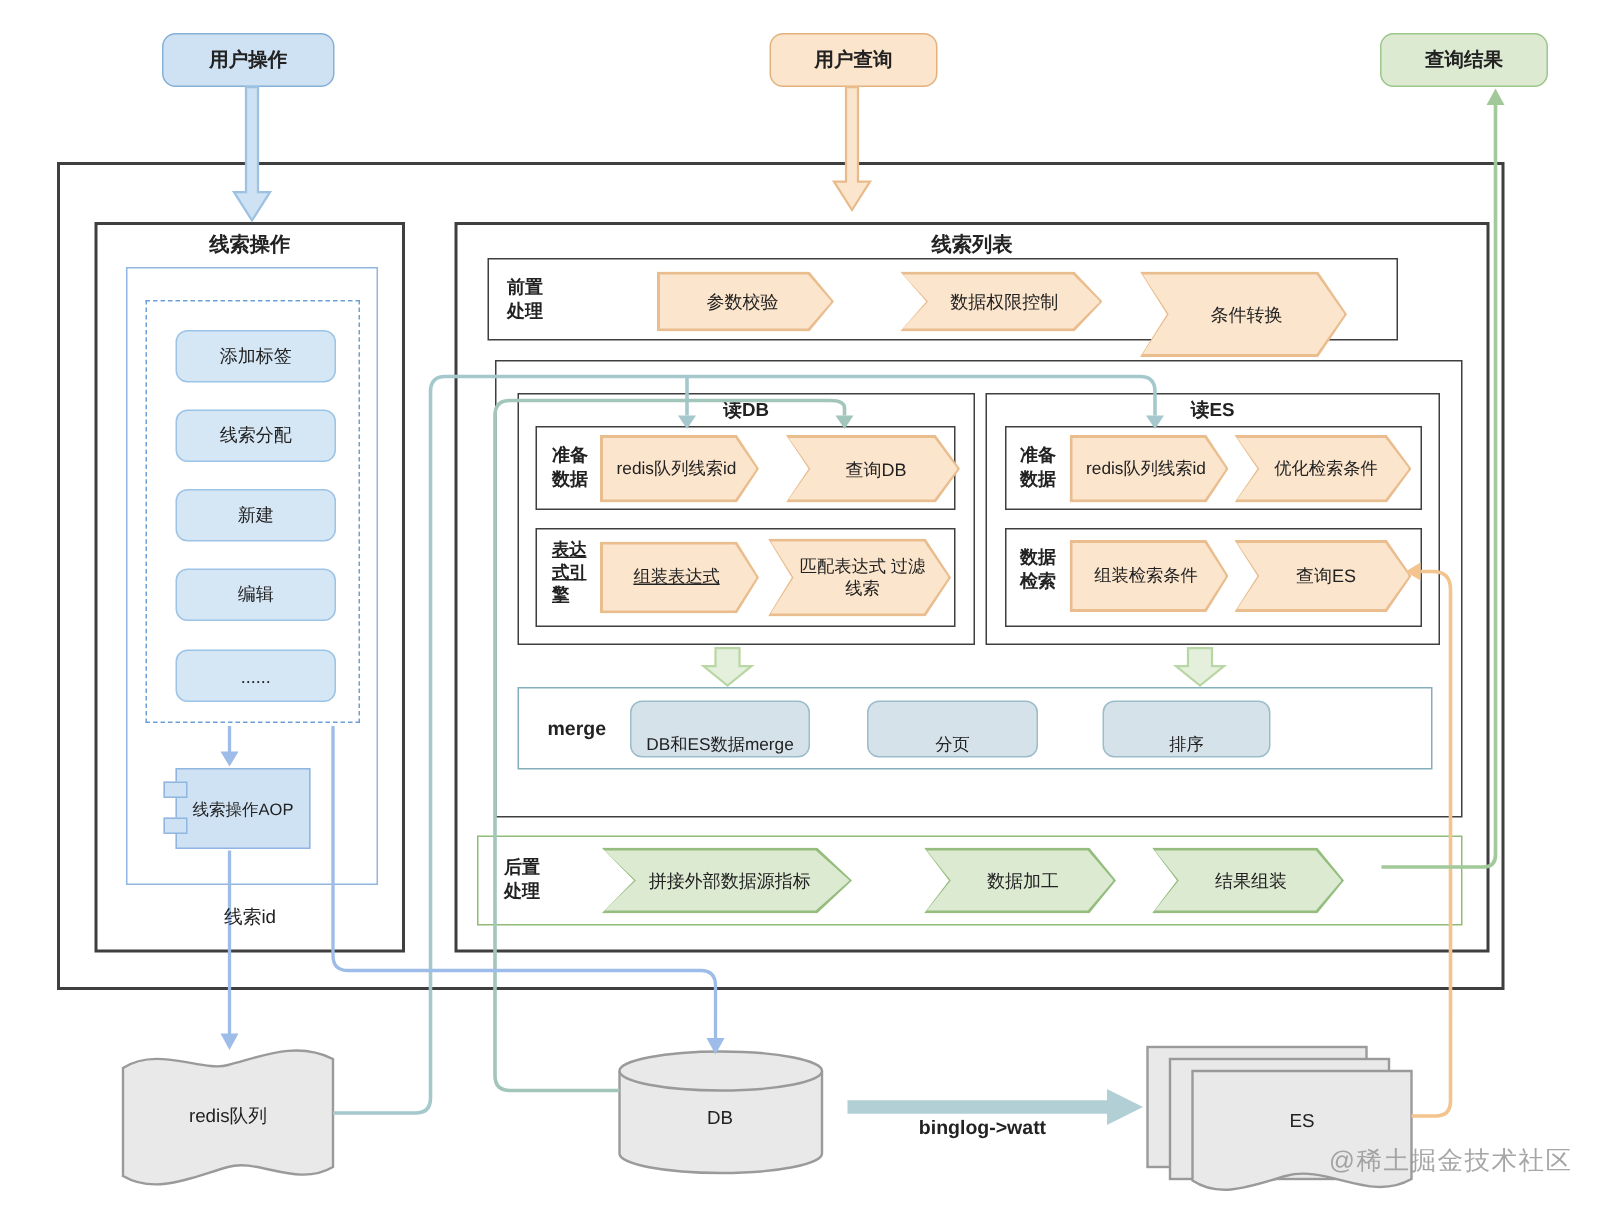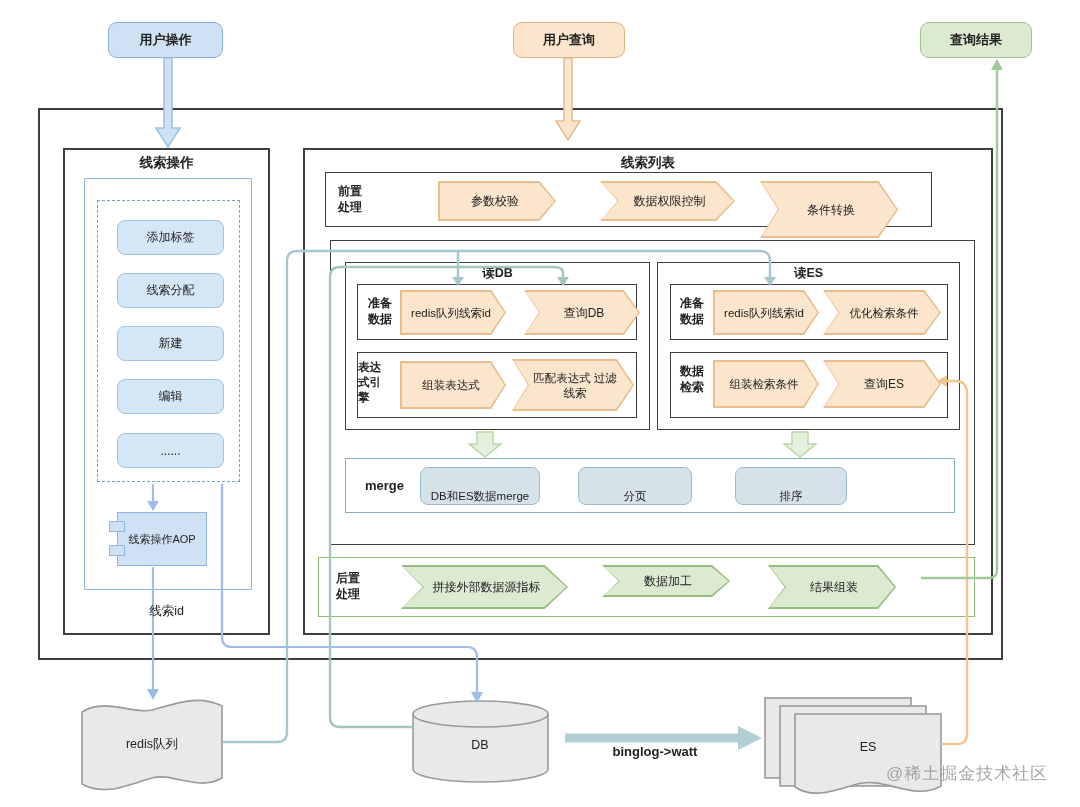--- a/index.html
+++ b/index.html
@@ -118,24 +118,24 @@
     <div class="bg"></div>
       <div class="fg"></div>
     <div class="lbl" style="font-size:11.5px;">redis队列线索id</div>
   </div>
   <div class="arrow chev orange" style="left:524px;top:290px;width:116px;height:45px;">
     <div class="bg"></div>
       <div class="fg"></div>
     <div class="lbl">查询DB</div>
   </div>
   <div class="box-thin" style="left:357px;top:352px;width:280px;height:66px;"></div>
-  <div class="row-label" style="left:358px;top:360px;font-size:11.5px;">表达
+  <div class="row-label" style="left:368px;top:360px;font-size:11.5px;text-decoration:underline;">表达
 式引
 擎</div>
-  <div class="arrow pent orange" style="left:400px;top:361px;width:106px;height:48px;">
+  <div class="arrow pent orange" style="left:400px;top:361px;width:106px;height:48px;text-decoration:underline;">
     <div class="bg"></div>
       <div class="fg"></div>
     <div class="lbl" style="font-size:11.5px;">组装表达式</div>
   </div>
   <div class="arrow chev orange" style="left:512px;top:359px;width:122px;height:52px;">
     <div class="bg"></div>
       <div class="fg"></div>
     <div class="lbl" style="font-size:11.5px;">匹配表达式 过滤线索</div>
   </div>
 
@@ -182,21 +182,21 @@
     </div>
 
   <div class="abs" style="left:318px;top:557px;width:657px;height:60px;border:1.5px solid #8fbc77;background:#fff;"></div>
   <div class="row-label" style="left:336px;top:571px;">后置
 处理</div>
   <div class="arrow chev green" style="left:401px;top:565px;width:167px;height:44px;">
     <div class="bg"></div>
       <div class="fg"></div>
     <div class="lbl">拼接外部数据源指标</div>
   </div>
-  <div class="arrow chev green" style="left:602px;top:565px;width:128px;height:32px;">
+  <div class="arrow chev green" style="left:616px;top:565px;width:128px;height:44px;">
     <div class="bg"></div>
       <div class="fg"></div>
     <div class="lbl">数据加工</div>
   </div>
   <div class="arrow chev green" style="left:768px;top:565px;width:128px;height:44px;font-family:Liberation Serif, serif;">
     <div class="bg"></div>
       <div class="fg"></div>
     <div class="lbl">结果组装</div>
   </div>
 

